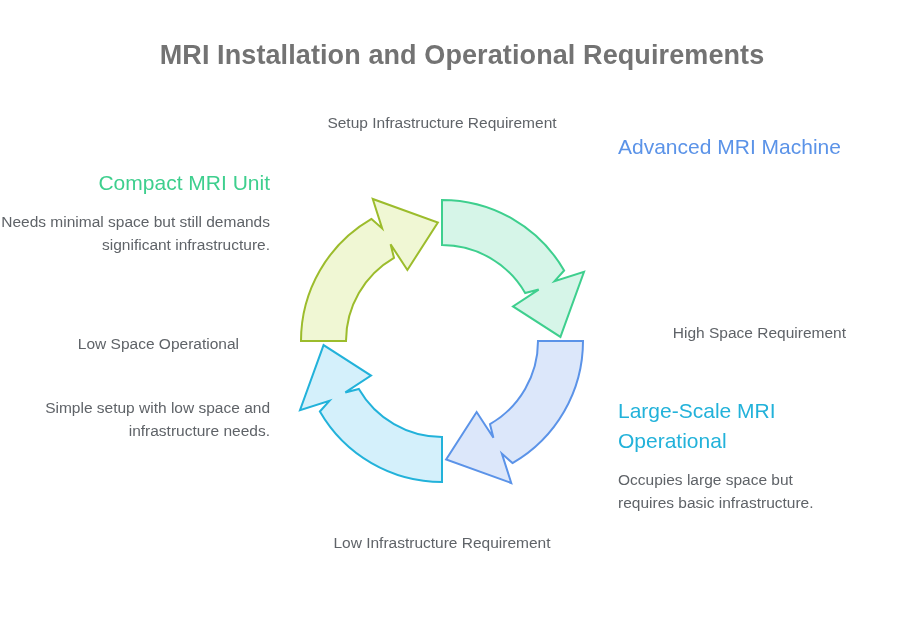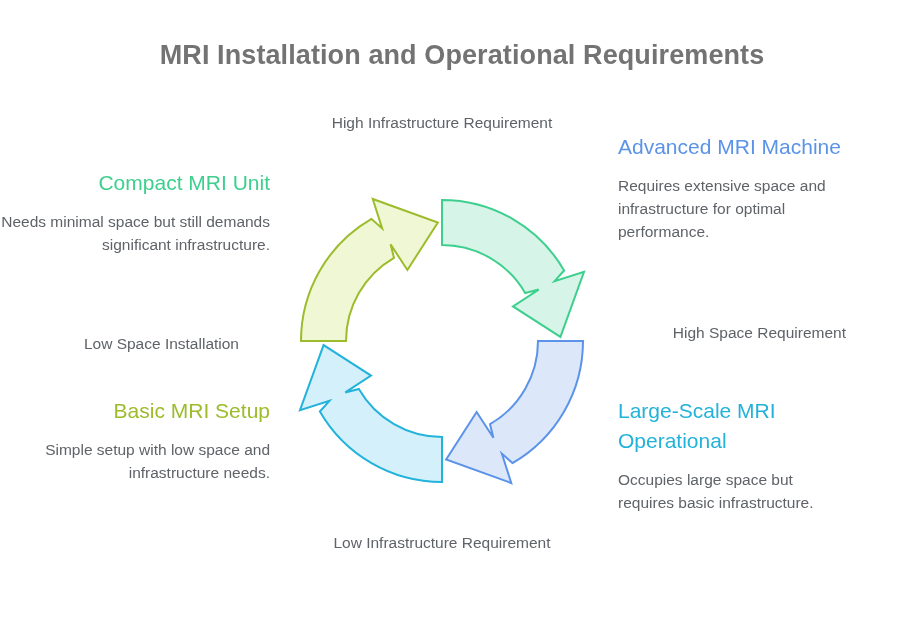--- a/index.html
+++ b/index.html
@@ -111,41 +111,39 @@
   .block-tr { left: 618px; top: 132px; width: 228px; }
   .block-br { left: 618px; top: 396px; width: 228px; }
 </style>
 </head>
 <body>
 
 <div class="page">
 
   <div class="title">MRI Installation and Operational Requirements</div>
 
-  <div class="axis-label axis-top">High Infrastructure Requirement</div>
+  <div class="axis-label axis-top">Setup Infrastructure Requirement</div>
 
   <div class="axis-label axis-bottom">Low Infrastructure Requirement</div>
 
-  <div class="axis-label axis-left">Low Space Installation</div>
+  <div class="axis-label axis-left">Low Space Operational</div>
 
   <div class="axis-label axis-right">High Space Requirement</div>
 
   <div class="block block-left block-tl">
     <div class="head" style="color: rgb(62, 207, 142);">Compact MRI Unit</div>
     <div class="body">Needs minimal space but still demands significant infrastructure.</div>
   </div>
 
   <div class="block block-left block-bl">
-    <div class="head" style="color: rgb(156, 188, 44);">Basic MRI Setup</div>
     <div class="body">Simple setup with low space and infrastructure needs.</div>
   </div>
 
   <div class="block block-right block-tr">
     <div class="head" style="color: rgb(91, 147, 232);">Advanced MRI Machine</div>
-    <div class="body">Requires extensive space and infrastructure for optimal performance.</div>
   </div>
 
   <div class="block block-right block-br">
     <div class="head" style="color: rgb(34, 178, 218);">Large-Scale MRI Operational</div>
     <div class="body">Occupies large space but requires basic infrastructure.</div>
   </div>
 
   <div class="diagram">
     <svg viewBox="0 0 310 306" xmlns="http://www.w3.org/2000/svg">
       <g>

